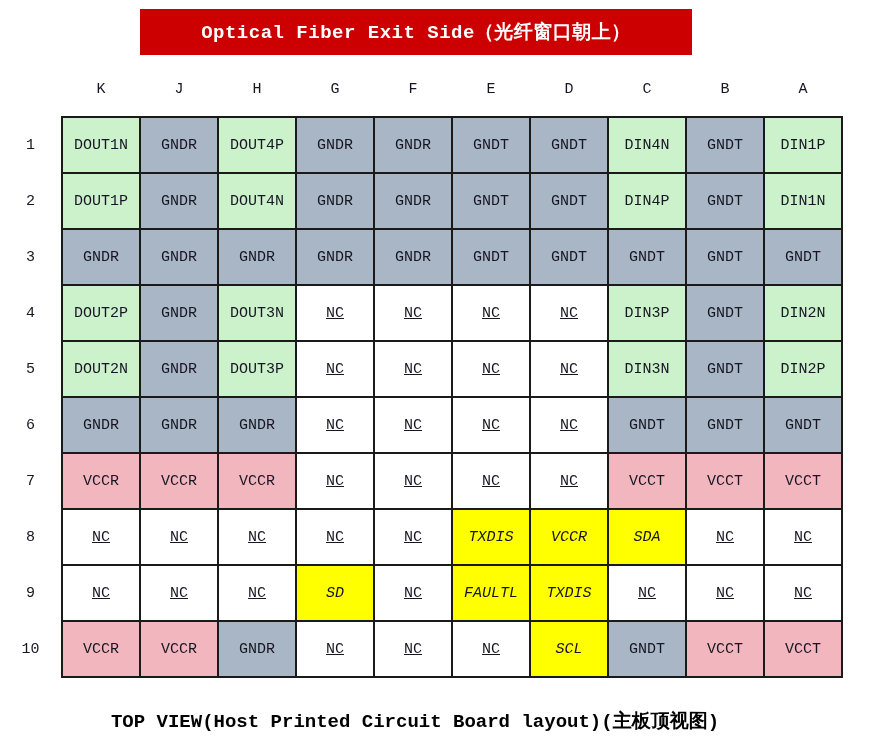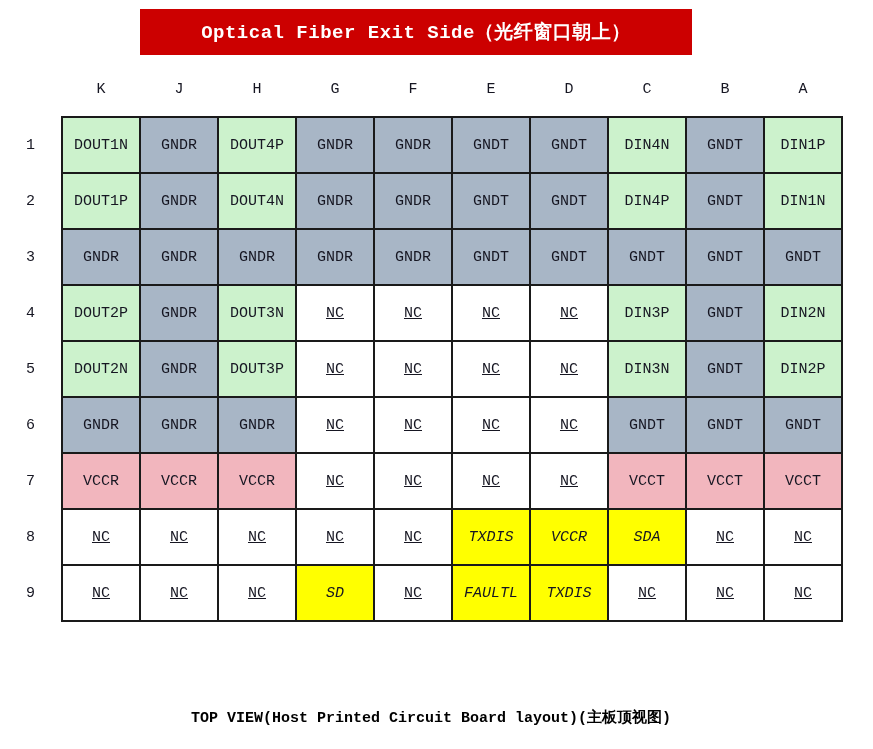--- a/index.html
+++ b/index.html
@@ -64,26 +64,26 @@
     border: 2px solid var(--border);
     height: 54px;
   }
   .c-green  { background: var(--green); margin-top: 19px; }
   .c-gray   { background: var(--gray); }
   .c-pink   { background: var(--pink); }
   .c-yellow { background: var(--yellow); font-style: italic; }
   .c-white  { background: var(--white); text-decoration: underline; }
   .caption {
     position: absolute;
-    left: 16px;
+    left: 0;
     top: 708px;
     width: 830px;
     text-align: center;
     font-weight: bold;
-    font-size: 15px;
+    font-size: 19px;
     color: #000000;
     white-space: nowrap;
   }
 </style>
 </head>
 <body>
 
 <div class="page">
   <div class="banner">
     <span>Optical Fiber Exit Side（光纤窗口朝上）</span>
@@ -227,17 +227,30 @@
           <td class="cell c-white">NC</td>
           <td class="cell c-white">NC</td>
           <td class="cell c-yellow">SD</td>
           <td class="cell c-white">NC</td>
           <td class="cell c-yellow">FAULTL</td>
           <td class="cell c-yellow">TXDIS</td>
           <td class="cell c-white">NC</td>
           <td class="cell c-white">NC</td>
           <td class="cell c-white">NC</td>
         </tr>
+        <tr>
+          <td class="rownum">10</td>
+          <td class="cell c-pink">VCCR</td>
+          <td class="cell c-pink">VCCR</td>
+          <td class="cell c-gray">GNDR</td>
+          <td class="cell c-white">NC</td>
+          <td class="cell c-white">NC</td>
+          <td class="cell c-white">NC</td>
+          <td class="cell c-yellow">SCL</td>
+          <td class="cell c-gray">GNDT</td>
+          <td class="cell c-pink">VCCT</td>
+          <td class="cell c-pink">VCCT</td>
+        </tr>
       </tbody>
   </table>
 
   <div class="caption">TOP VIEW(Host Printed Circuit Board layout)(主板顶视图)</div>
 </div>
 
 </body></html>

